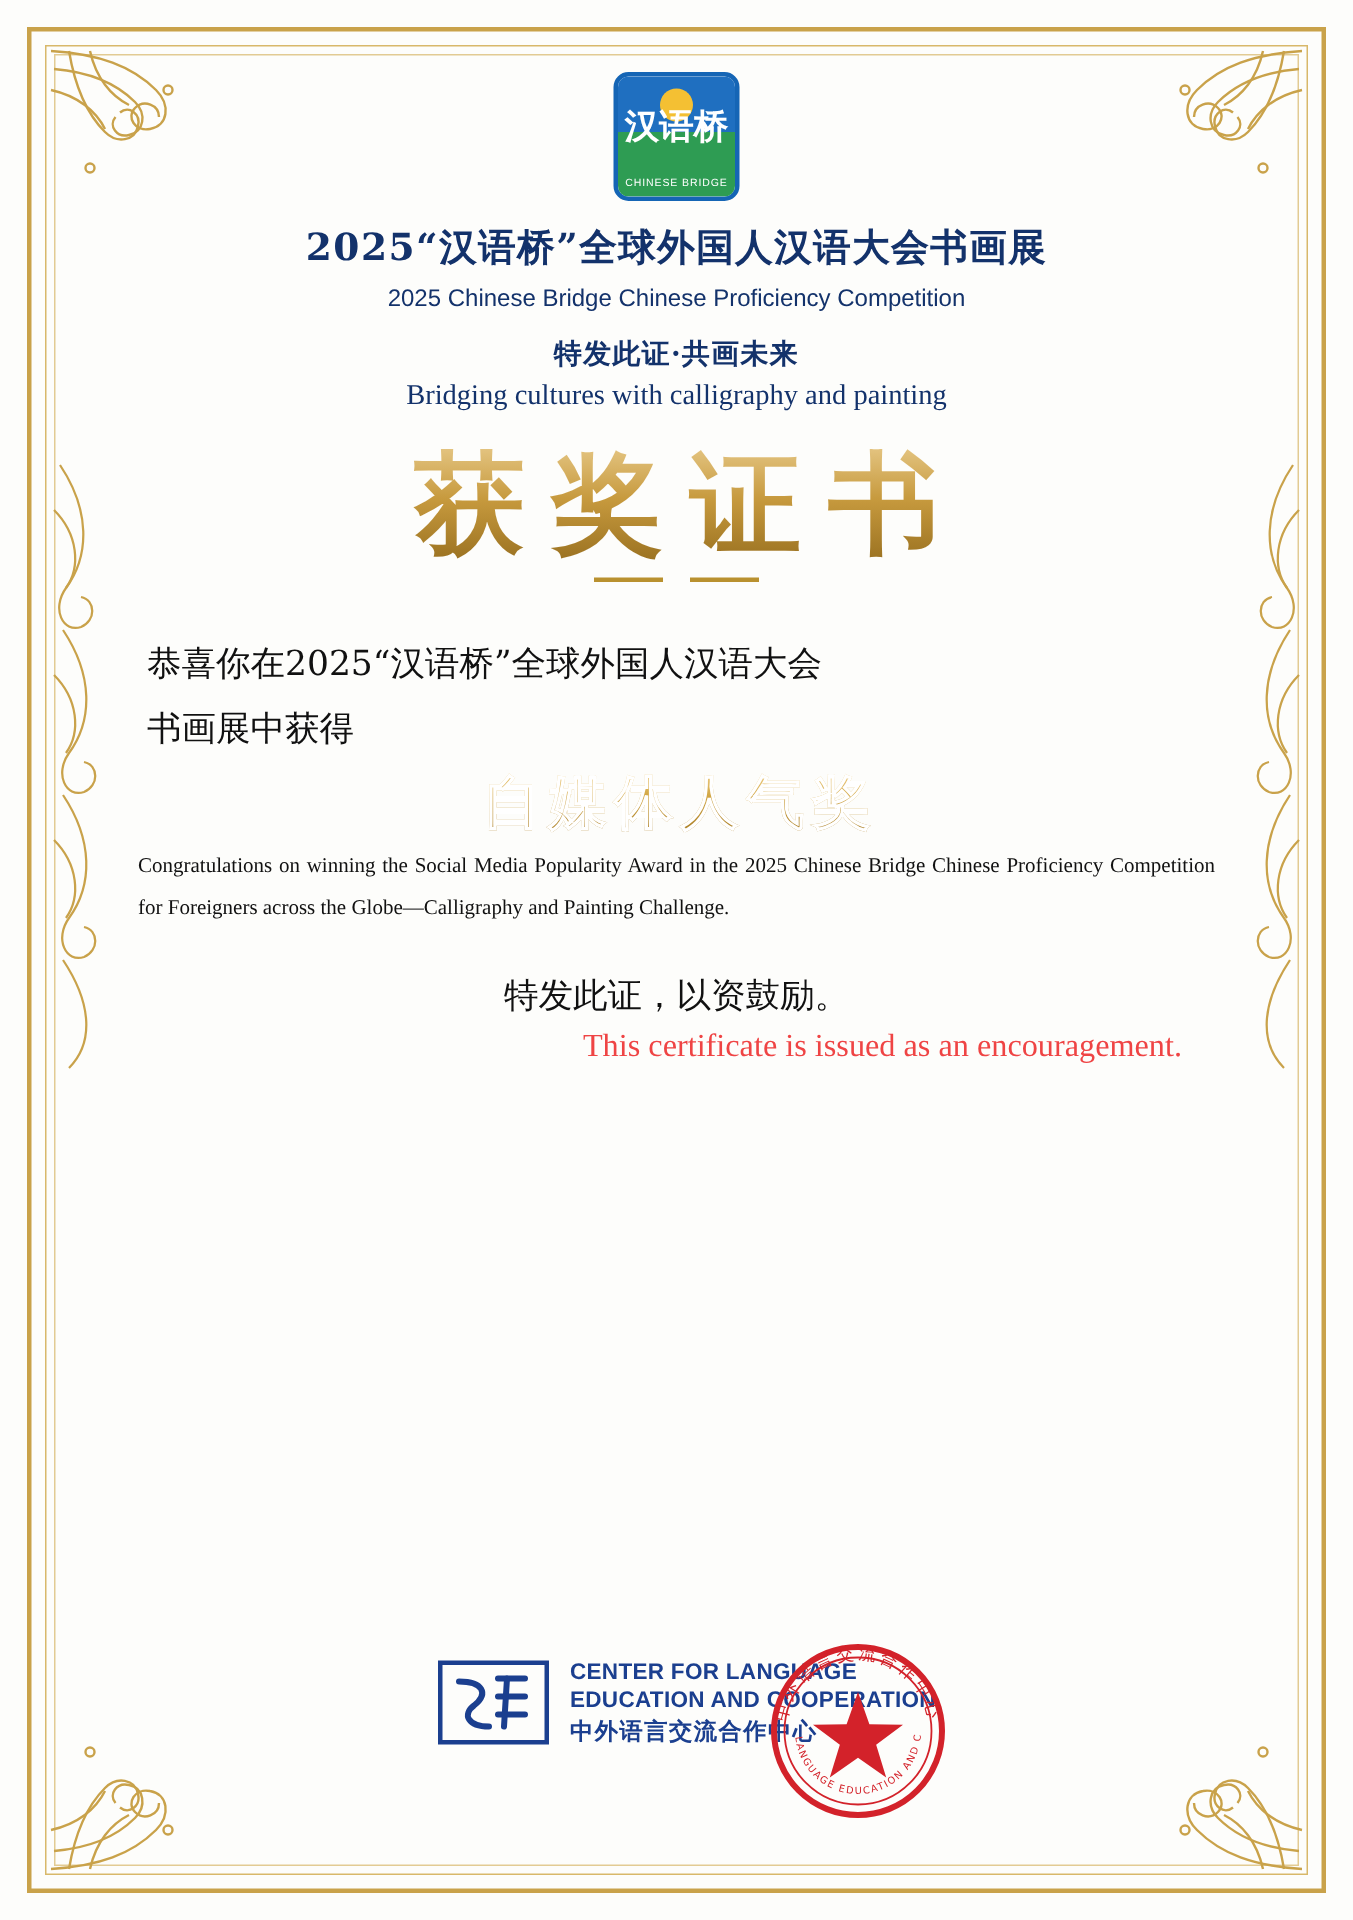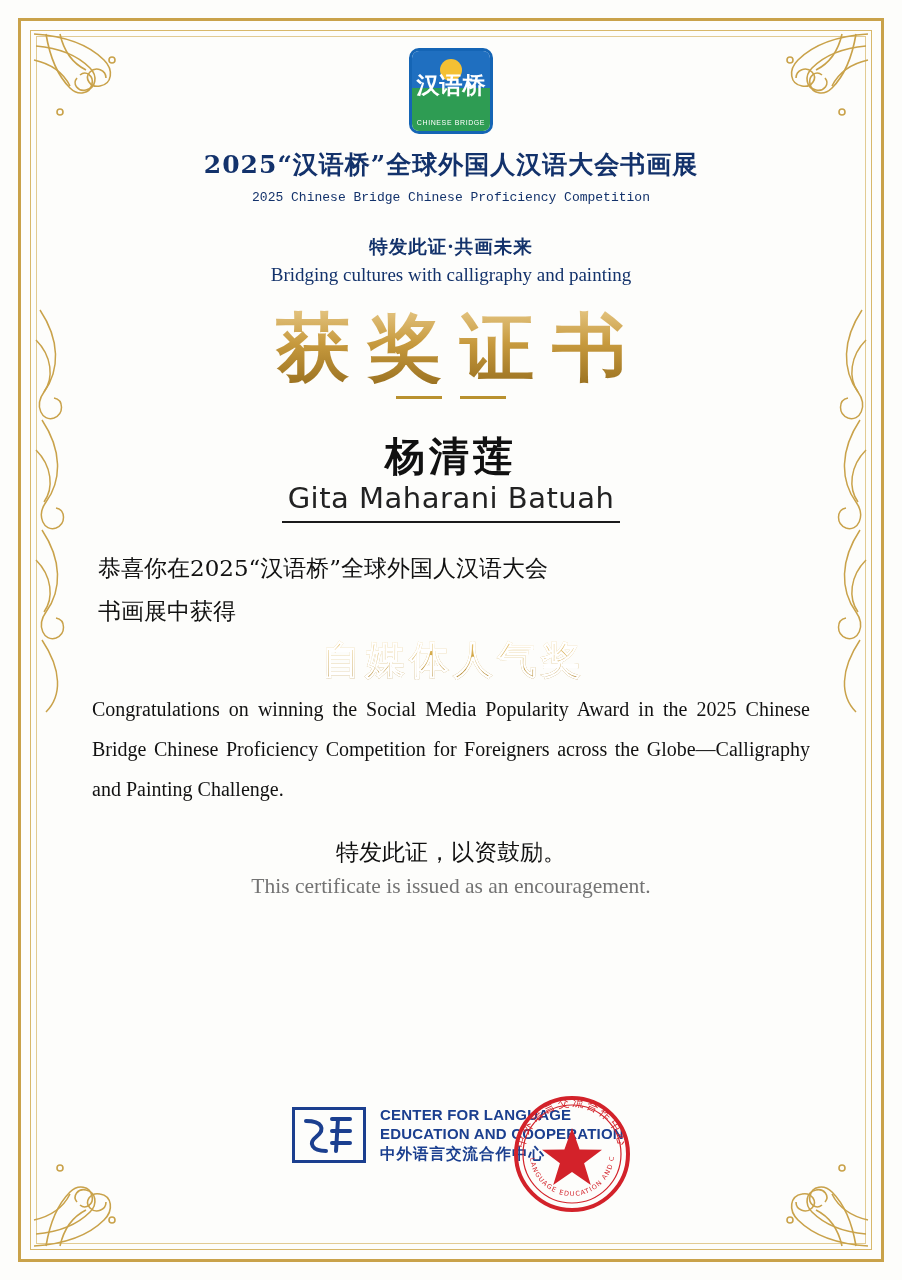--- a/index.html
+++ b/index.html
@@ -129,24 +129,24 @@
   .title-cn {
     color: #13326b;
     font-size: 25px;
     font-weight: bold;
     letter-spacing: 1px;
     font-family: "DejaVu Serif", serif;
     margin-bottom: 9px;
   }
   .title-en {
     color: #13326b;
-    font-size: 13px;
+    font-size: 16px;
     line-height: 1.28;
-    font-family: Liberation Mono, monospace;
-    margin-bottom: 27px;
+    font-family: Liberation Sans, sans-serif;
+    margin-bottom: 13px;
   }
   .slogan-cn {
     color: #13326b;
     font-size: 18.5px;
     font-weight: bold;
     font-family: "DejaVu Serif", serif;
     letter-spacing: 1px;
     margin-bottom: 5px;
   }
   .slogan-en {
@@ -234,43 +234,43 @@
     background: linear-gradient(180deg, #f0d089 0%, #d2a745 40%, #a97d24 100%);
     -webkit-background-clip: text;
     background-clip: text;
     color: transparent;
     -webkit-text-stroke: 1px #ffffff;
     margin: 6px 0 9px 0;
     text-indent: 6px;
   }
 
   .body-en {
-    font-size: 20px;
+    font-size: 14px;
     color: #111;
     font-family: "Liberation Serif", serif;
     line-height: 2.0;
     text-align: justify;
     text-align-last: left;
     padding: 0 32px;
     margin-bottom: 28px;
   }
 
   .issue-cn {
     font-size: 23px;
     color: #111;
     font-family: "DejaVu Serif", serif;
     text-align: center;
     padding: 0 54px;
     margin-bottom: 6px;
   }
   .issue-en {
     font-size: 21.5px;
-    color: #737373;
+    color: #ef4444;
     font-family: "Liberation Serif", serif;
-    text-align: center;
+    text-align: right;
     padding: 0 54px;
   }
 
   
   .footer {
     position: absolute;
     left: 60px; right: 60px;
     bottom: 72px;
     height: 120px;
   }
@@ -429,24 +429,20 @@
     <div class="slogan-cn">特发此证·共画未来</div>
     <div class="slogan-en">Bridging cultures with calligraphy and painting</div>
 
     <div class="big-cn">获奖证书</div>
 
     <div class="cert-word-row">
       <span class="dash"></span>
       <span class="dash"></span>
     </div>
 
-    <div class="name-block">
-      <div class="name-cn">杨清莲</div>
-      <div class="name-en">Gita Maharani Batuah</div>
-    </div>
 
     <div class="body-cn">
       <div class="l1">恭喜你在2025“汉语桥”全球外国人汉语大会</div>
       <div class="l2">书画展中获得</div>
     </div>
 
     <div class="award-cn">自媒体人气奖</div>
 
     <div class="body-en">Congratulations on winning the Social Media Popularity Award in the 2025 Chinese Bridge Chinese Proficiency Competition for Foreigners across the Globe—Calligraphy and Painting Challenge.</div>
 

